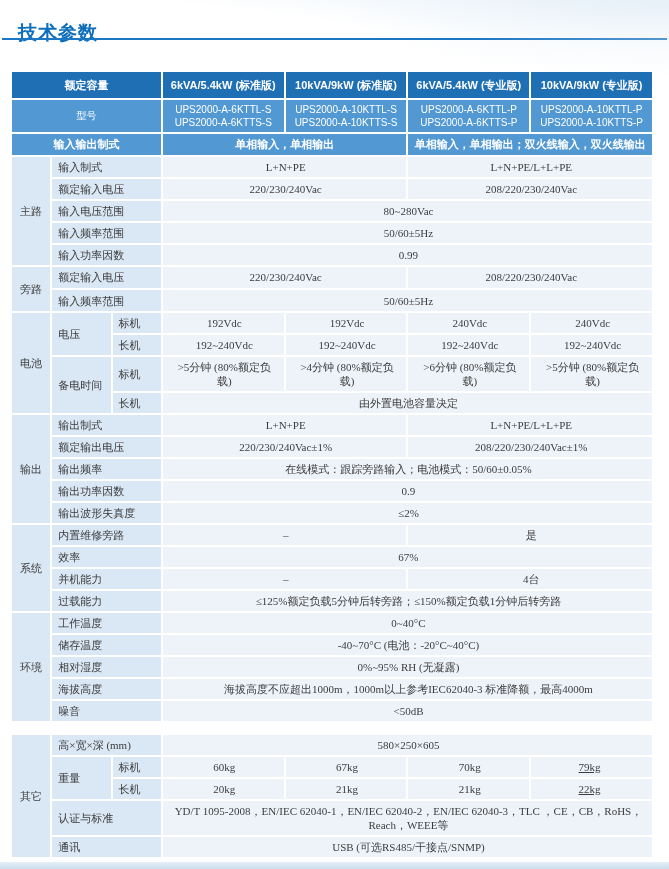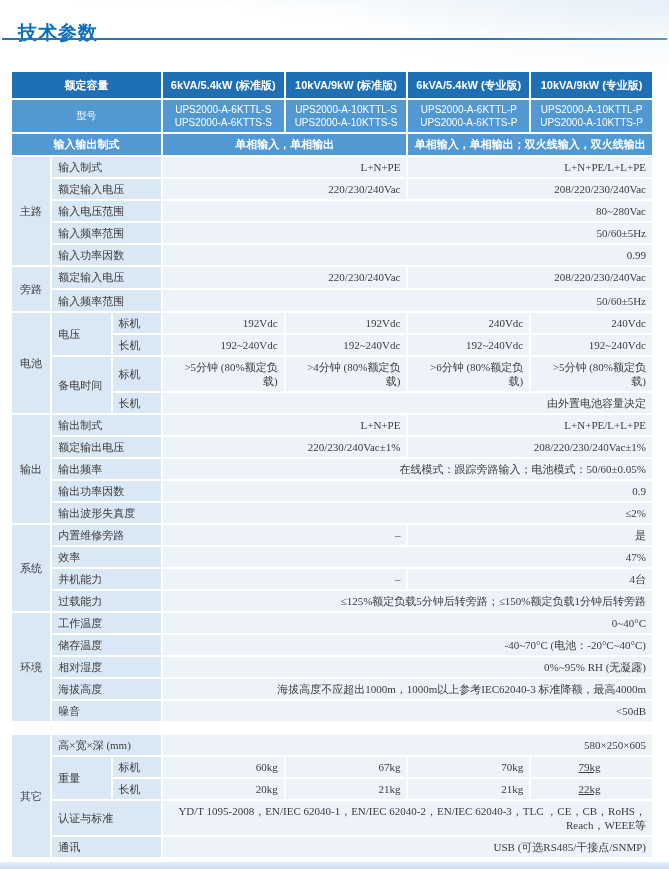--- a/index.html
+++ b/index.html
@@ -54,21 +54,21 @@
   }
   th.h2{
     background:var(--header-mid);color:#ffffff;text-align:center;
     font-family:"Liberation Sans","DejaVu Sans",sans-serif;font-weight:normal;
   }
   th.h2.model{height:32px;font-size:10px;line-height:1.35;}
   th.h2.io{height:21px;font-size:11px;font-weight:bold;font-family:Liberation Serif, serif;}
   td{height:20px;color:var(--body-text);}
   td.cat{background:var(--label-bg);text-align:center;padding:15px 2px;}
   td.lab,td.sub{background:var(--label-bg);text-align:left;}
-  td.val{background:var(--value-bg);text-align:right;padding-left:8px;}
+  td.val{background:var(--value-bg);text-align:center;padding-left:8px;}
   td.val.center{text-align:center;padding-left:2px;text-decoration:underline;}
   tr.tall td{height:34px;}
 </style>
 </head>
 <body>
 
 <div class="decor-top"></div>
 <div class="bottom-strip"></div>
 
 <h1 class="page-title">技术参数</h1>
@@ -202,21 +202,21 @@
           <td class="val" colspan="4">≤2%</td>
         </tr>
         <tr>
           <td class="cat" rowspan="4">系统</td>
           <td class="lab" colspan="2">内置维修旁路</td>
           <td class="val" colspan="2">–</td>
           <td class="val" colspan="2">是</td>
         </tr>
         <tr>
           <td class="lab" colspan="2">效率</td>
-          <td class="val" colspan="4">47%</td>
+          <td class="val" colspan="4">67%</td>
         </tr>
         <tr>
           <td class="lab" colspan="2">并机能力</td>
           <td class="val" colspan="2">–</td>
           <td class="val" colspan="2">4台</td>
         </tr>
         <tr>
           <td class="lab" colspan="2">过载能力</td>
           <td class="val" colspan="4">≤125%额定负载5分钟后转旁路；≤150%额定负载1分钟后转旁路</td>
         </tr>

